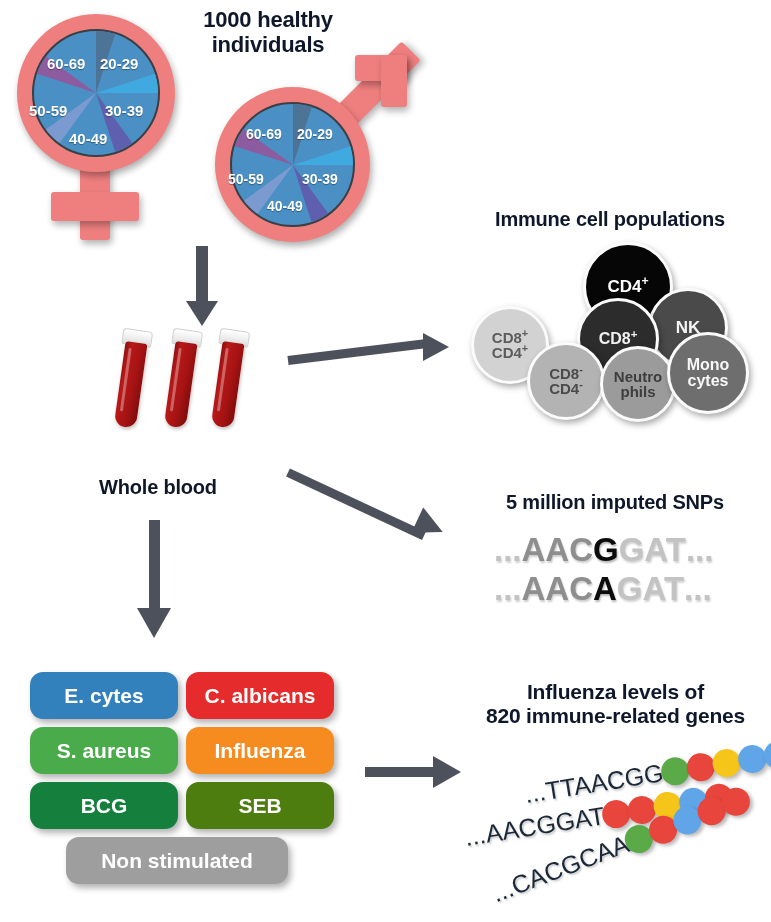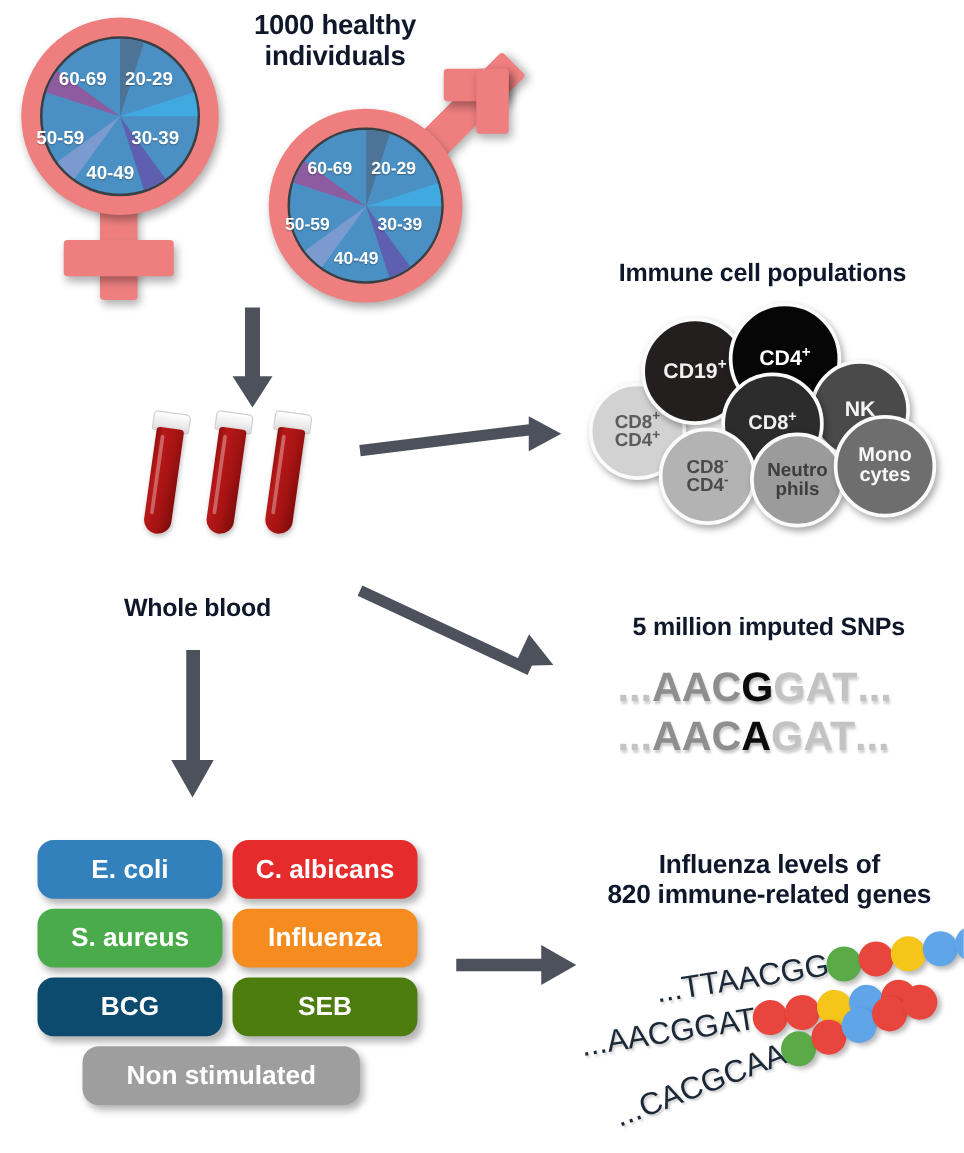--- a/index.html
+++ b/index.html
@@ -218,23 +218,20 @@
 </div>
 
 <div class="heading" style="left:455px;top:208px;width:310px;font-size:20px;">Immune cell populations</div>
 
 <div class="abs" style="left:455px;top:240px;width:316px;height:185px;">
 
   <div class="cell" style="left:16px;top:66px;width:78px;height:78px;background:#d2d2d2;color:#5c5c5c;font-size:15px;">
     <span>CD8<sup>+</sup><br>CD4<sup>+</sup></span>
   </div>
 
-  <div class="cell" style="left:58px;top:14px;width:86px;height:86px;background:#231f1f;color:#f2f2f2;font-size:17px;">
-    <span>CD19<sup>+</sup></span>
-  </div>
 
   <div class="cell" style="left:128px;top:2px;width:90px;height:90px;background:#060606;color:#ffffff;font-size:17px;">
     <span>CD4<sup>+</sup></span>
   </div>
 
   <div class="cell" style="left:193px;top:48px;width:80px;height:80px;background:#4a4a4a;color:#f4f4f4;font-size:17px;">
     <span>NK</span>
   </div>
 
   <div class="cell" style="left:122px;top:58px;width:82px;height:82px;background:#2c2c2c;color:#f0f0f0;font-size:16px;">
@@ -259,32 +256,32 @@
 <div class="snprow" style="left:494px;top:531px;font-size:33px;">
   <span class="dim">...</span><span class="mid">AAC</span><span class="hot">G</span><span class="dim">GAT</span><span class="dim">...</span>
 </div>
 
 <div class="snprow" style="left:494px;top:570px;font-size:33px;">
   <span class="dim">...</span><span class="mid">AAC</span><span class="hot">A</span><span class="dim">GAT</span><span class="dim">...</span>
 </div>
 
 <div class="abs" style="left:28px;top:672px;width:310px;height:230px;">
   <div class="stim" style="left:2px;top:0px;width:148px;height:47px;background:#3381bc;font-size:21px;">
-    <span>E. coli</span>
+    <span>E. cytes</span>
   </div>
   <div class="stim" style="left:158px;top:0px;width:148px;height:47px;background:#e52b2b;font-size:21px;">
     <span>C. albicans</span>
   </div>
   <div class="stim" style="left:2px;top:55px;width:148px;height:47px;background:#4aab4a;font-size:21px;justify-content:center;">
     <span>S. aureus</span>
   </div>
   <div class="stim" style="left:158px;top:55px;width:148px;height:47px;background:#f68b1f;font-size:21px;">
     <span>Influenza</span>
   </div>
-  <div class="stim" style="left:2px;top:110px;width:148px;height:47px;background:#0c4a6e;font-size:21px;">
+  <div class="stim" style="left:2px;top:110px;width:148px;height:47px;background:#15803d;font-size:21px;">
     <span>BCG</span>
   </div>
   <div class="stim" style="left:158px;top:110px;width:148px;height:47px;background:#4d7c0f;font-size:21px;">
     <span>SEB</span>
   </div>
   <div class="stim" style="left:38px;top:165px;width:222px;height:47px;background:#9e9e9e;font-size:21px;">
     <span>Non stimulated</span>
   </div>
 </div>
 

